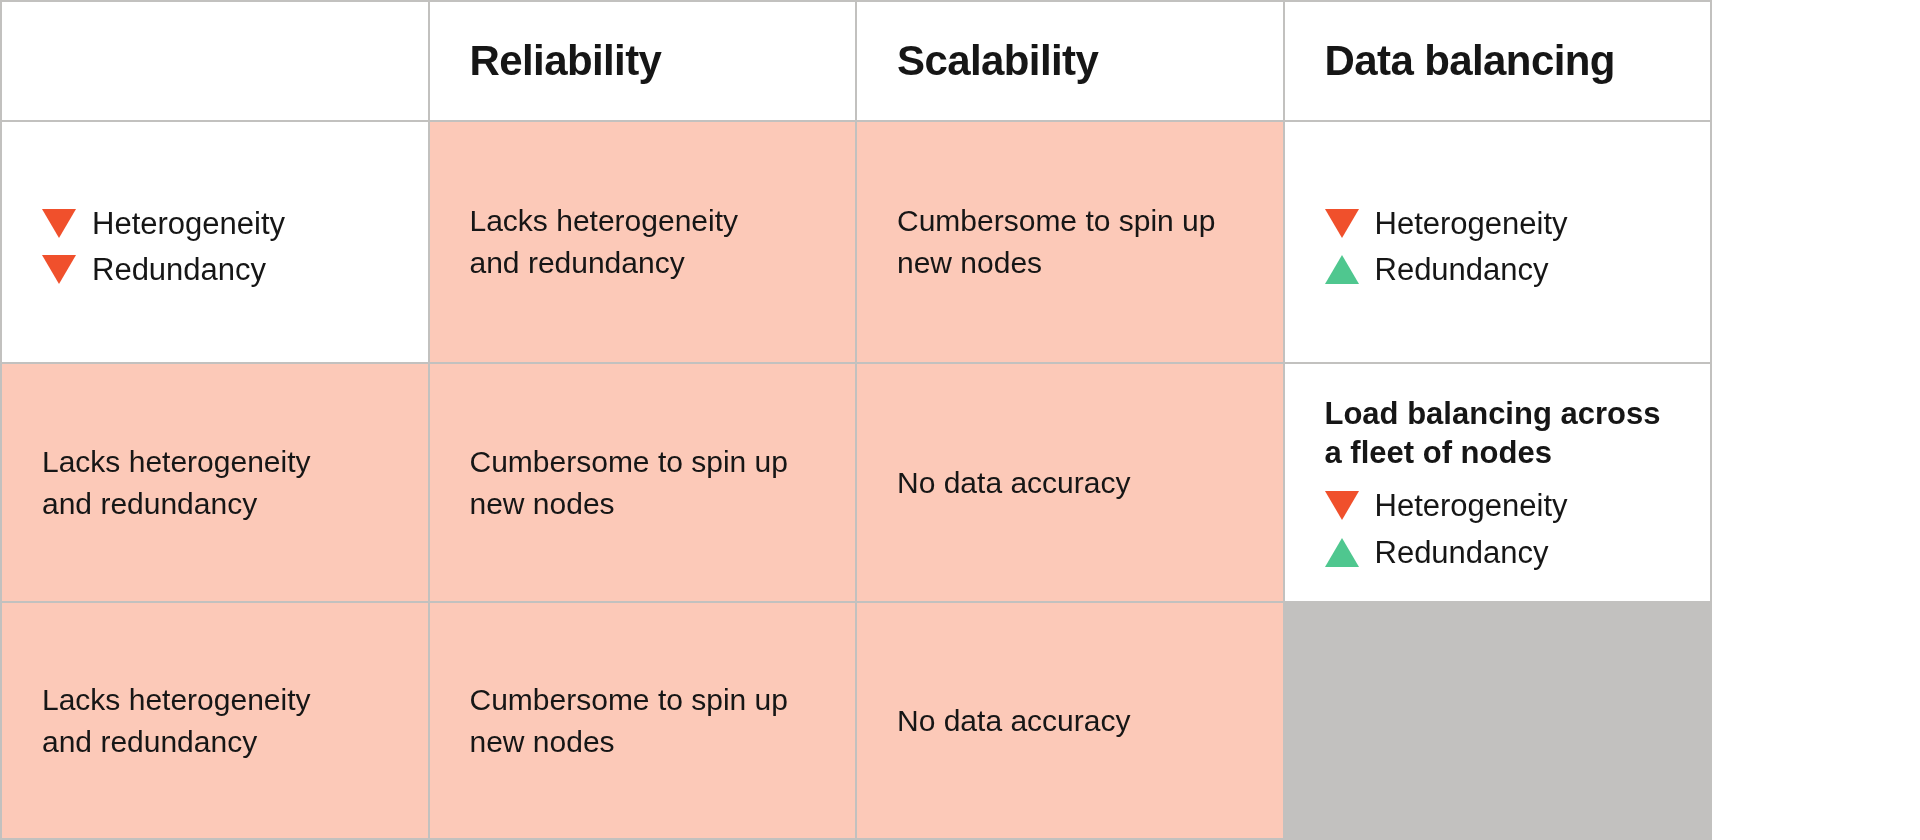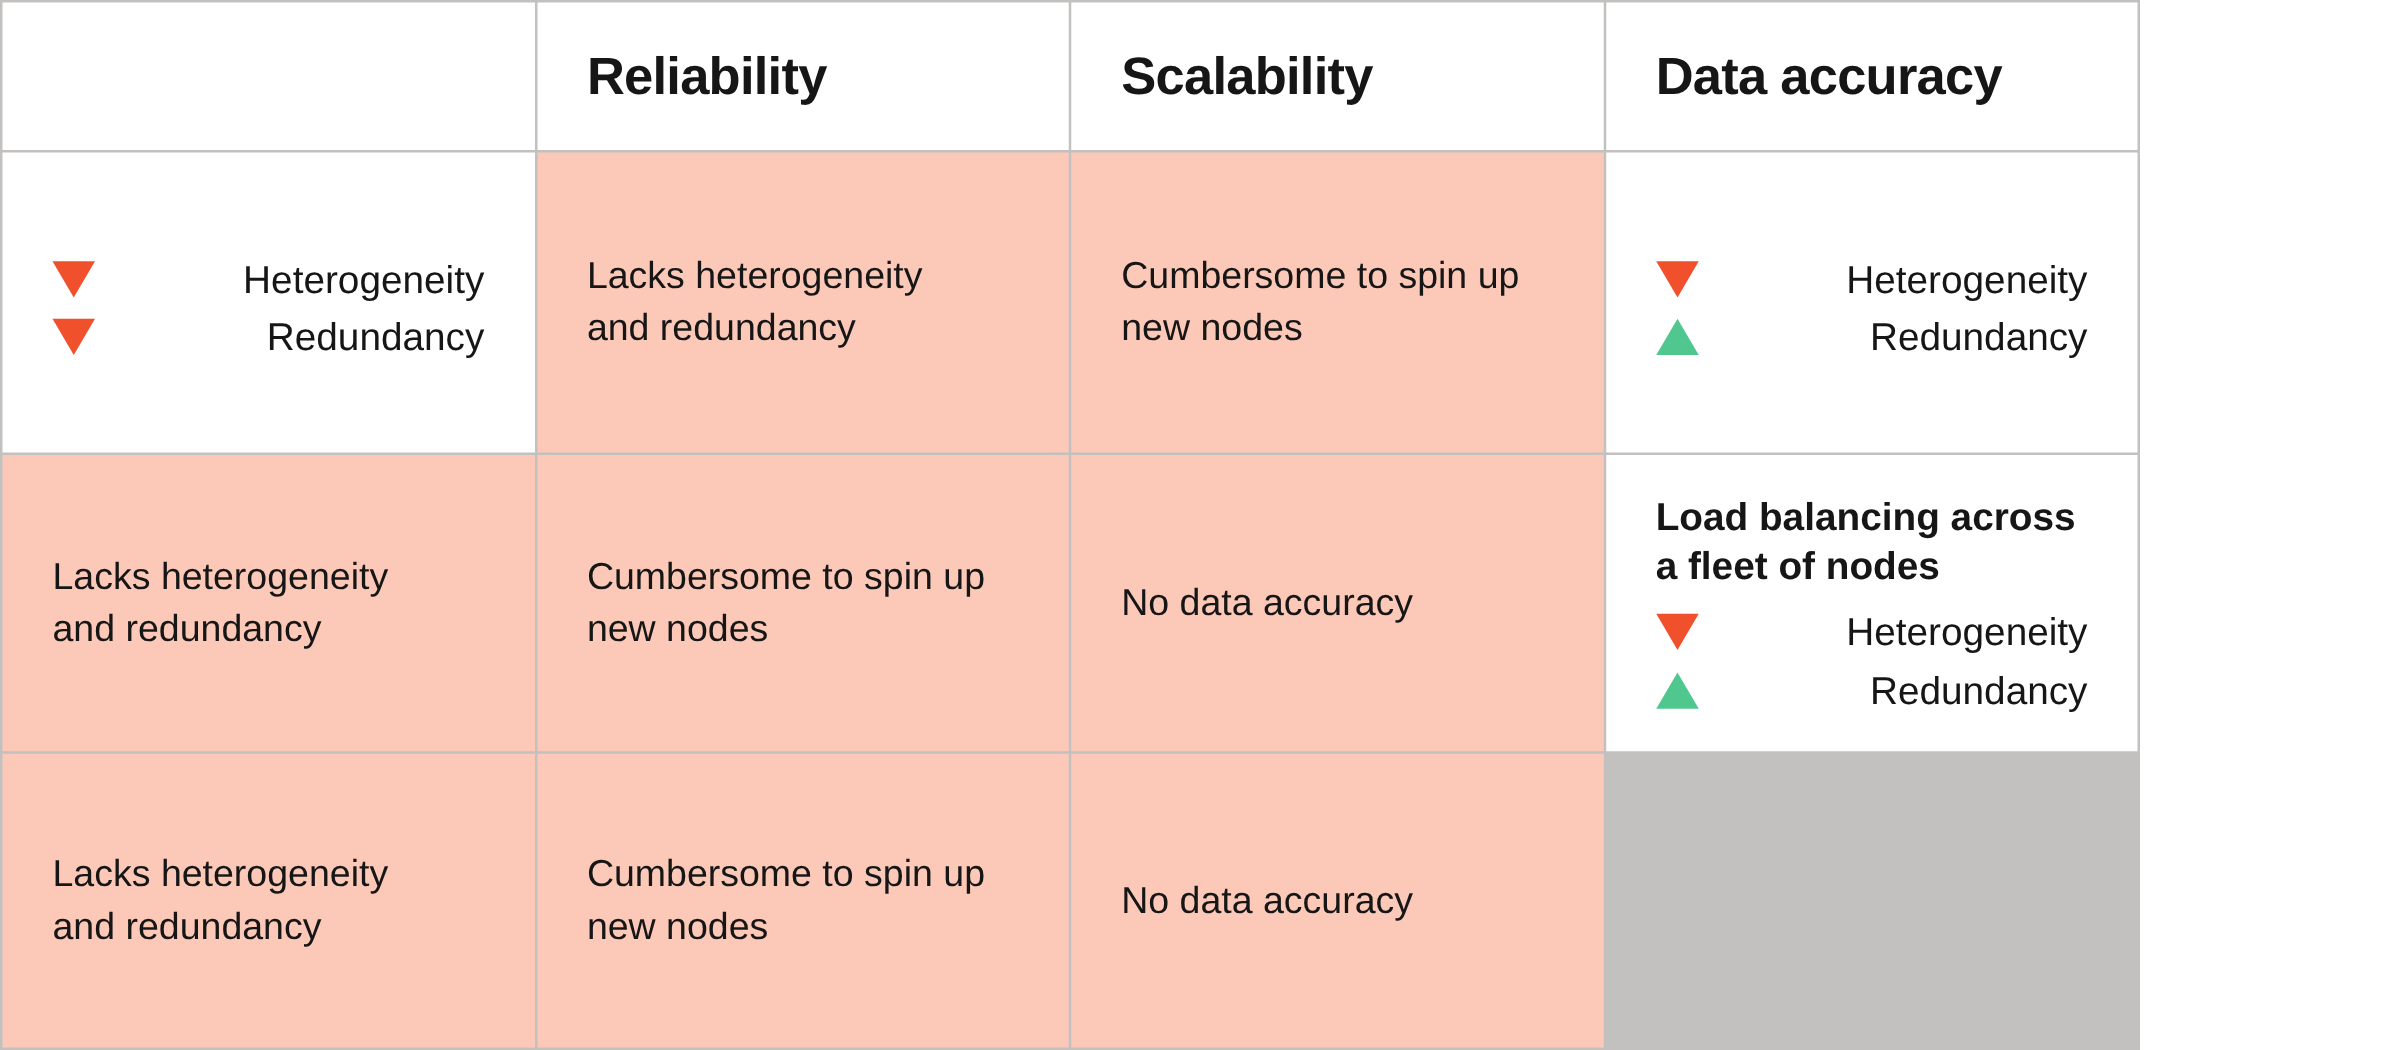--- a/index.html
+++ b/index.html
@@ -46,21 +46,20 @@
     font-size:31px;
     font-weight:700;
     line-height:1.26;
     white-space:pre-line;
     margin-bottom:6px;
   }
   .attr{
     display:flex;
     align-items:center;
     margin-top:9px;
-    justify-content:space-between;
   }
   .tri{
     width:0;height:0;
     margin-right:16px;
     flex:none;
   }
   .tri.down{
     border-left:17px solid transparent;
     border-right:17px solid transparent;
     border-top:29px solid var(--down_arrow);
@@ -86,21 +85,21 @@
 <div class="table">
 
   <div class="cell head"></div>
   <div class="cell head">
     <span>Reliability</span>
   </div>
   <div class="cell head">
     <span>Scalability</span>
   </div>
   <div class="cell head">
-    <span>Data accuracy</span>
+    <span>Data balancing</span>
   </div>
 
   <div class="cell rowhead">
     <div class="attr">
       <span class="tri down"></span>
       <span class="attr-label">Heterogeneity</span>
     </div>
     <div class="attr">
       <span class="tri down"></span>
       <span class="attr-label">Redundancy</span>

